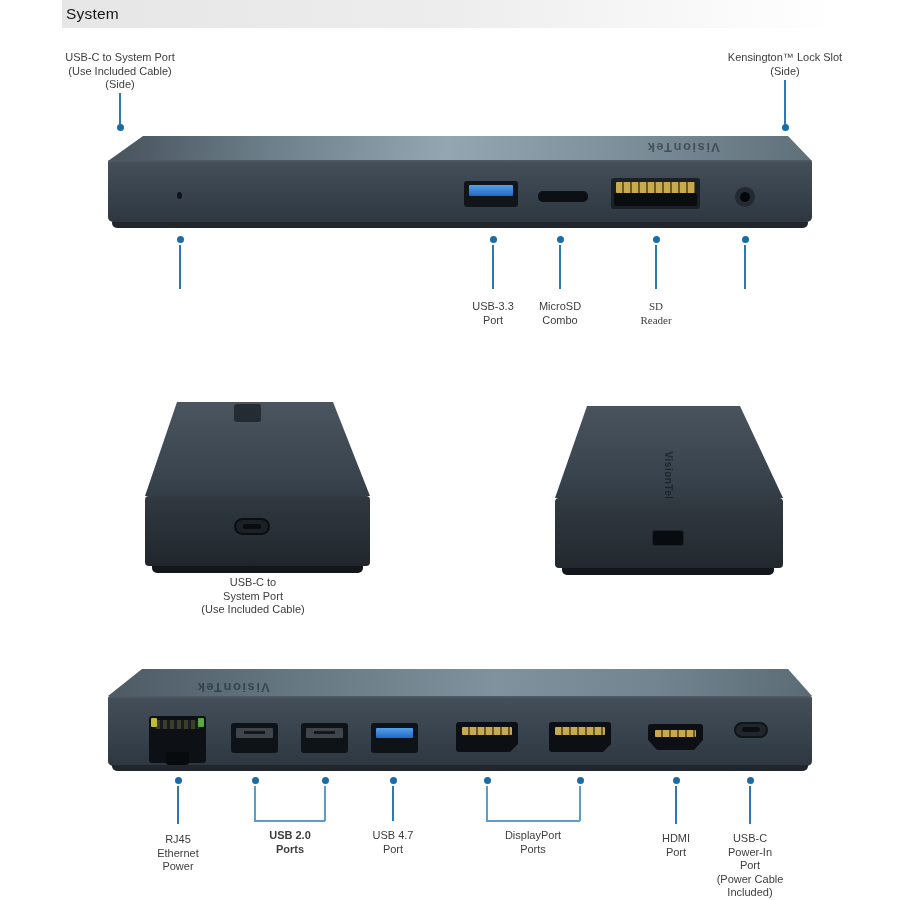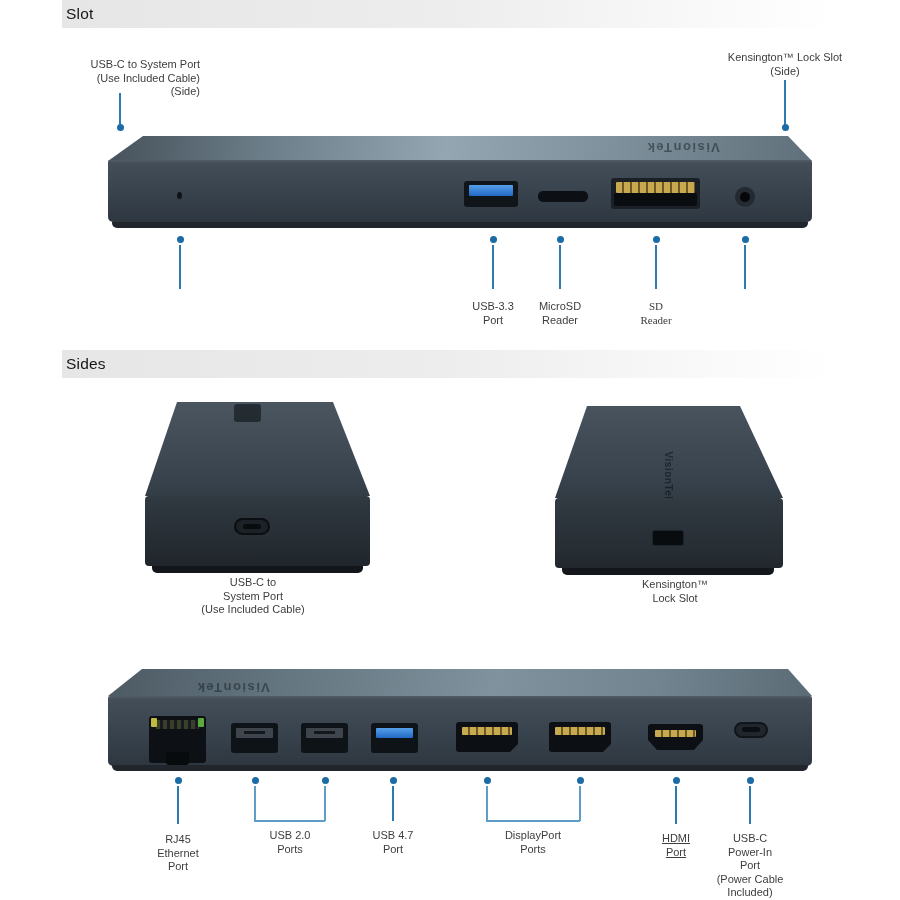--- a/index.html
+++ b/index.html
@@ -26,23 +26,23 @@
   .tab{position:absolute;background:#3f454d;border-radius:1px;}
   .tabline{position:absolute;background:#14181d;}
   .blue{background:linear-gradient(#55a0ea,#2268c4);}
   .gold{position:absolute;background:repeating-linear-gradient(to right,#c9a94f 0 6px,#6b5a23 6px 8px);border-radius:1px;}
 </style>
 </head>
 <body>
 
 <div id="canvas">
 
-  <div class="hdr" style="top:0;">Slot</div>
-
-  <div class="lbl" style="left:40px;top:58px;width:160px;text-align:right;">USB-C to System Port
+  <div class="hdr" style="top:0;">System</div>
+
+  <div class="lbl" style="left:40px;top:51px;width:160px;">USB-C to System Port
 (Use Included Cable)
 (Side)</div>
   <div class="vline" style="left:119px;top:93px;height:32px;"></div>
   <div class="dot" style="left:116.5px;top:124px;"></div>
 
   <div class="lbl" style="left:705px;top:51px;width:160px;">Kensington™ Lock Slot
 (Side)</div>
   <div class="vline" style="left:784px;top:80px;height:45px;"></div>
   <div class="dot" style="left:781.5px;top:124px;"></div>
 
@@ -71,31 +71,30 @@
   <div class="vline" style="left:179px;top:245px;height:44px;"></div>
 
   <div class="dot" style="left:489.5px;top:236px;"></div>
   <div class="vline" style="left:492px;top:245px;height:44px;"></div>
   <div class="lbl" style="left:433px;top:300px;width:120px;">USB-3.3
 Port</div>
 
   <div class="dot" style="left:556.5px;top:236px;"></div>
   <div class="vline" style="left:559px;top:245px;height:44px;"></div>
   <div class="lbl" style="left:500px;top:300px;width:120px;">MicroSD
-Reader</div>
+Combo</div>
 
   <div class="dot" style="left:652.5px;top:236px;"></div>
   <div class="vline" style="left:655px;top:245px;height:44px;"></div>
   <div class="lbl" style="left:596px;top:300px;width:120px;font-family:Liberation Serif, serif;">SD
 Reader</div>
 
   <div class="dot" style="left:741.5px;top:236px;"></div>
   <div class="vline" style="left:744px;top:245px;height:44px;"></div>
 
-  <div class="hdr" style="top:350px;">Sides</div>
 
   <div class="face" style="left:145px;top:402px;width:225px;height:94px;
               clip-path:polygon(32px 0,188px 0,225px 94px,0 94px);
               background:linear-gradient(#4a555f,#39434d 80%,#333d46);"></div>
   <div class="face" style="left:234px;top:404px;width:27px;height:18px;background:rgba(8,12,16,0.55);border-radius:3px;"></div>
   <div class="face" style="left:145px;top:496px;width:225px;height:70px;border-radius:4px;
               background:linear-gradient(#313941,#242b31 75%,#1f252b);"></div>
   <div class="face" style="left:152px;top:566px;width:211px;height:7px;background:#13171b;border-radius:0 0 5px 5px;"></div>
   <div class="face" style="left:234px;top:518px;width:36px;height:17px;border-radius:9px;background:#1b2127;
               border:2px solid #0b0e11;box-sizing:border-box;"></div>
@@ -108,22 +107,20 @@
               clip-path:polygon(32px 0,185px 0,228px 92px,0 92px);
               background:linear-gradient(#48535d,#38424c 80%,#323c45);"></div>
   <div class="face" style="left:637px;top:470px;width:60px;height:14px;transform:rotate(90deg);
               font-family:'Liberation Sans',sans-serif;font-size:10px;font-weight:bold;letter-spacing:.5px;
               color:rgba(8,13,18,0.55);text-align:center;">VisionTek</div>
   <div class="face" style="left:555px;top:498px;width:228px;height:70px;border-radius:4px;
               background:linear-gradient(#323a42,#262d33 75%,#21272d);"></div>
   <div class="face" style="left:562px;top:568px;width:212px;height:7px;background:#13171b;border-radius:0 0 5px 5px;"></div>
   <div class="face" style="left:652px;top:530px;width:32px;height:16px;background:#090c0f;border-radius:3px;
               border:1px solid #1d2329;box-sizing:border-box;"></div>
-  <div class="lbl" style="left:595px;top:578px;width:160px;">Kensington™
-Lock Slot</div>
 
 
   <div class="face" style="left:108px;top:669px;width:704px;height:27px;
               clip-path:polygon(34px 0,680px 0,704px 27px,0 27px);
               background:linear-gradient(97deg,#4d5a64 0%,#647680 25%,#7f929d 55%,#72848f 78%,#5a6b76 100%);"></div>
   <div class="logo" style="left:158px;top:680px;width:150px;">VisionTek</div>
   <div class="face ffront" style="left:108px;top:696px;width:704px;height:70px;"></div>
   <div class="face fbottom" style="left:112px;top:765px;width:696px;height:6px;"></div>
 
   <div class="recess" style="left:149px;top:716px;width:57px;height:47px;background:#0d1116;"></div>
@@ -156,46 +153,46 @@
   <div class="gold" style="left:655px;top:730px;width:41px;height:7px;"></div>
 
   <div class="face" style="left:734px;top:722px;width:34px;height:16px;border-radius:8px;background:#20262d;
               border:2px solid #10151a;box-sizing:border-box;"></div>
   <div class="face" style="left:742px;top:727px;width:18px;height:5px;border-radius:3px;background:#0b0f13;"></div>
 
   <div class="dot" style="left:174.5px;top:777px;"></div>
   <div class="vline" style="left:177px;top:786px;height:38px;"></div>
   <div class="lbl" style="left:118px;top:833px;width:120px;">RJ45
 Ethernet
-Port</div>
+Power</div>
 
   <div class="dot" style="left:251.5px;top:777px;"></div>
   <div class="dot" style="left:321.5px;top:777px;"></div>
   <div class="bv" style="left:254px;top:786px;height:35px;"></div>
   <div class="bv" style="left:324px;top:786px;height:35px;"></div>
   <div class="bh" style="left:254px;top:820px;width:71px;"></div>
-  <div class="lbl" style="left:230px;top:829px;width:120px;">USB 2.0
+  <div class="lbl" style="left:230px;top:829px;width:120px;font-weight:bold;">USB 2.0
 Ports</div>
 
   <div class="dot" style="left:389.5px;top:777px;"></div>
   <div class="vline" style="left:392px;top:786px;height:35px;"></div>
   <div class="lbl" style="left:333px;top:829px;width:120px;">USB 4.7
 Port</div>
 
   <div class="dot" style="left:483.5px;top:777px;"></div>
   <div class="dot" style="left:576.5px;top:777px;"></div>
   <div class="bv" style="left:486px;top:786px;height:35px;"></div>
   <div class="bv" style="left:579px;top:786px;height:35px;"></div>
   <div class="bh" style="left:486px;top:820px;width:94px;"></div>
   <div class="lbl" style="left:473px;top:829px;width:120px;">DisplayPort
 Ports</div>
 
   <div class="dot" style="left:672.5px;top:777px;"></div>
   <div class="vline" style="left:675px;top:786px;height:38px;"></div>
-  <div class="lbl" style="left:616px;top:832px;width:120px;text-decoration:underline;">HDMI
+  <div class="lbl" style="left:616px;top:832px;width:120px;">HDMI
 Port</div>
 
   <div class="dot" style="left:746.5px;top:777px;"></div>
   <div class="vline" style="left:749px;top:786px;height:38px;"></div>
   <div class="lbl" style="left:690px;top:832px;width:120px;">USB-C
 Power-In
 Port
 (Power Cable
 Included)</div>
 

